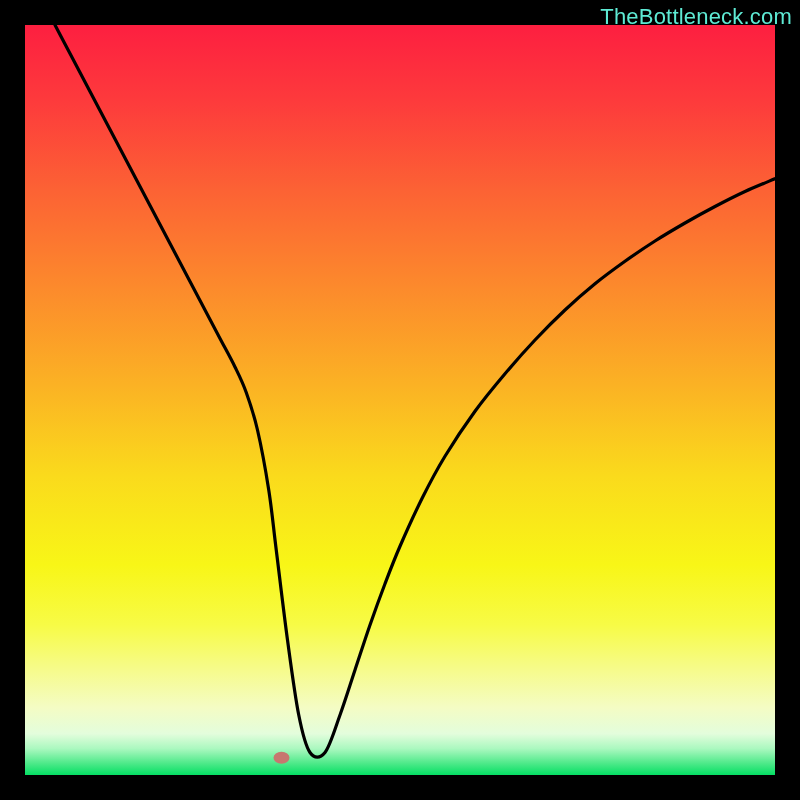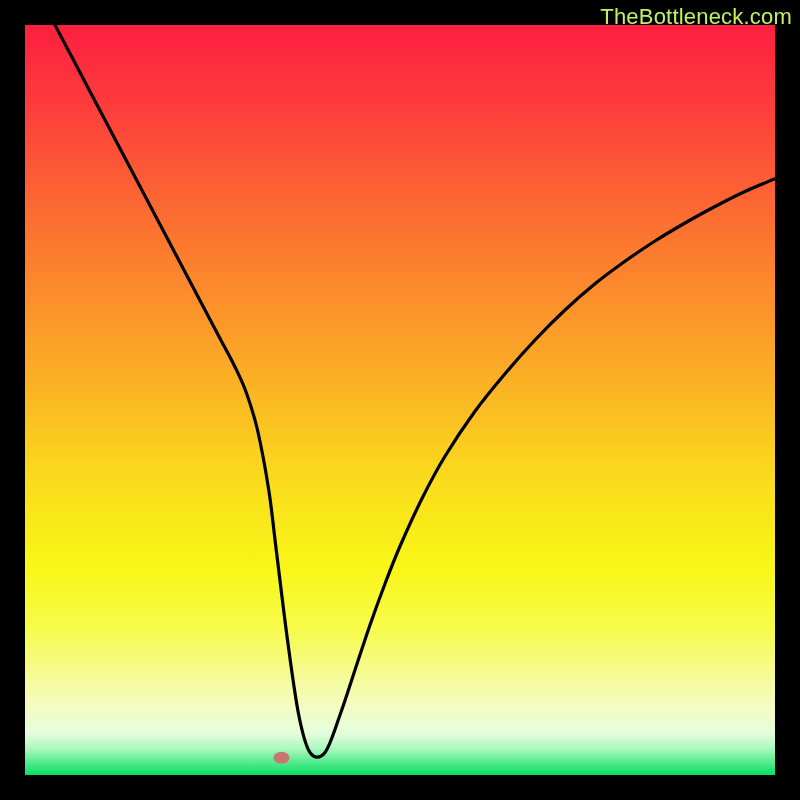--- a/index.html
+++ b/index.html
@@ -16,21 +16,21 @@
     left: 25px;
     top: 25px;
     width: 750px;
     height: 750px;
     box-sizing: border-box;
   }
   .attribution {
     position: absolute;
     top: 4px;
     right: 8px;
-    color: #bef264;
+    color: #5eead4;
     font-size: 22px;
     font-weight: 400;
     letter-spacing: 0.2px;
     user-select: none;
   }
   svg {
     display: block;
   }
 </style>
 </head>

